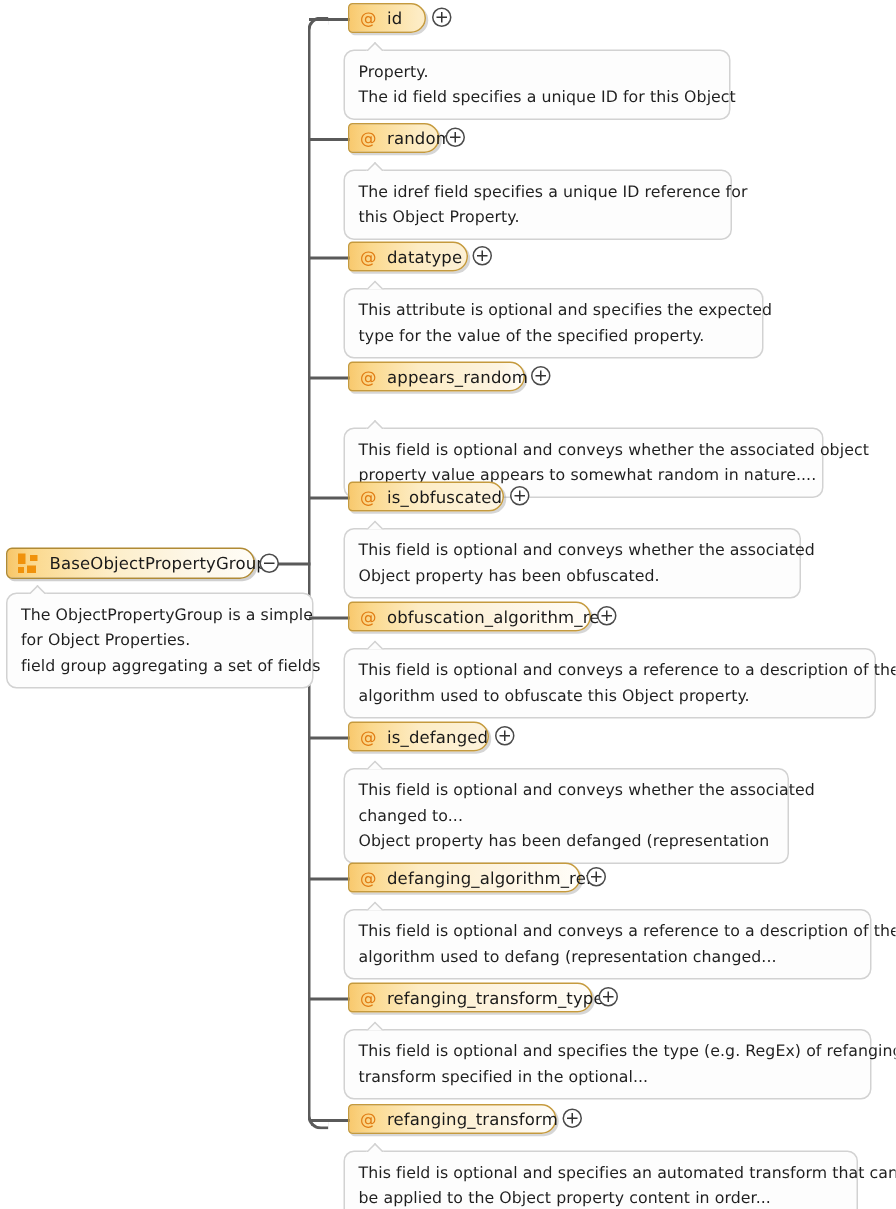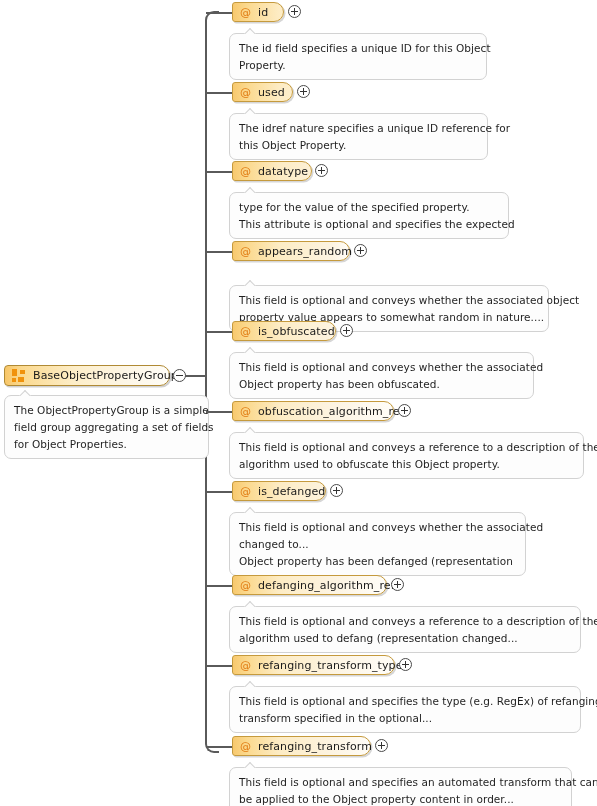--- a/index.html
+++ b/index.html
@@ -212,58 +212,58 @@
         <i class="d"></i>
     </span>
     <span class="group-label">BaseObjectPropertyGroup</span>
   </div>
 
   <div class="circle-btn minus" style="left:173px; top:369px;"></div>
 
   <div class="bubble group-bubble">
     <span class="tail"></span>
     <span class="line">The ObjectPropertyGroup is a simple</span>
+    <span class="line">for Object Properties.</span>
     <span class="line">field group aggregating a set of fields</span>
-    <span class="line">for Object Properties.</span>
   </div>
 
   <div class="stub" style="top:12px;"></div>
   <div class="attr-node" style="left:232px; top:2px; width:52px;">
     <span class="at-sym">@</span>
     <span class="attr-label">id</span>
   </div>
   <div class="circle-btn plus" style="left:288px; top:5px;"></div>
   <div class="bubble" style="left:229px; top:33px; width:258px;">
     <span class="tail"></span>
+    <span class="line">Property.</span>
     <span class="line">The id field specifies a unique ID for this Object</span>
-    <span class="line">Property.</span>
   </div>
 
   <div class="stub" style="top:92px;"></div>
   <div class="attr-node" style="left:232px; top:82px; width:61px;">
     <span class="at-sym">@</span>
-    <span class="attr-label">used</span>
+    <span class="attr-label">random</span>
   </div>
   <div class="circle-btn plus" style="left:297px; top:85px;"></div>
   <div class="bubble" style="left:229px; top:113px; width:259px;">
     <span class="tail"></span>
-    <span class="line">The idref nature specifies a unique ID reference for</span>
+    <span class="line">The idref field specifies a unique ID reference for</span>
     <span class="line">this Object Property.</span>
   </div>
 
   <div class="stub" style="top:171px;"></div>
   <div class="attr-node" style="left:232px; top:161px; width:80px;">
     <span class="at-sym">@</span>
     <span class="attr-label">datatype</span>
   </div>
   <div class="circle-btn plus" style="left:315px; top:164px;"></div>
   <div class="bubble" style="left:229px; top:192px; width:280px;">
     <span class="tail"></span>
+    <span class="line">This attribute is optional and specifies the expected</span>
     <span class="line">type for the value of the specified property.</span>
-    <span class="line">This attribute is optional and specifies the expected</span>
   </div>
 
   <div class="stub" style="top:251px;"></div>
   <div class="attr-node" style="left:232px; top:241px; width:118px;">
     <span class="at-sym">@</span>
     <span class="attr-label">appears_random</span>
   </div>
   <div class="circle-btn plus" style="left:354px; top:244px;"></div>
   <div class="bubble" style="left:229px; top:285px; width:320px;">
     <span class="tail"></span>

